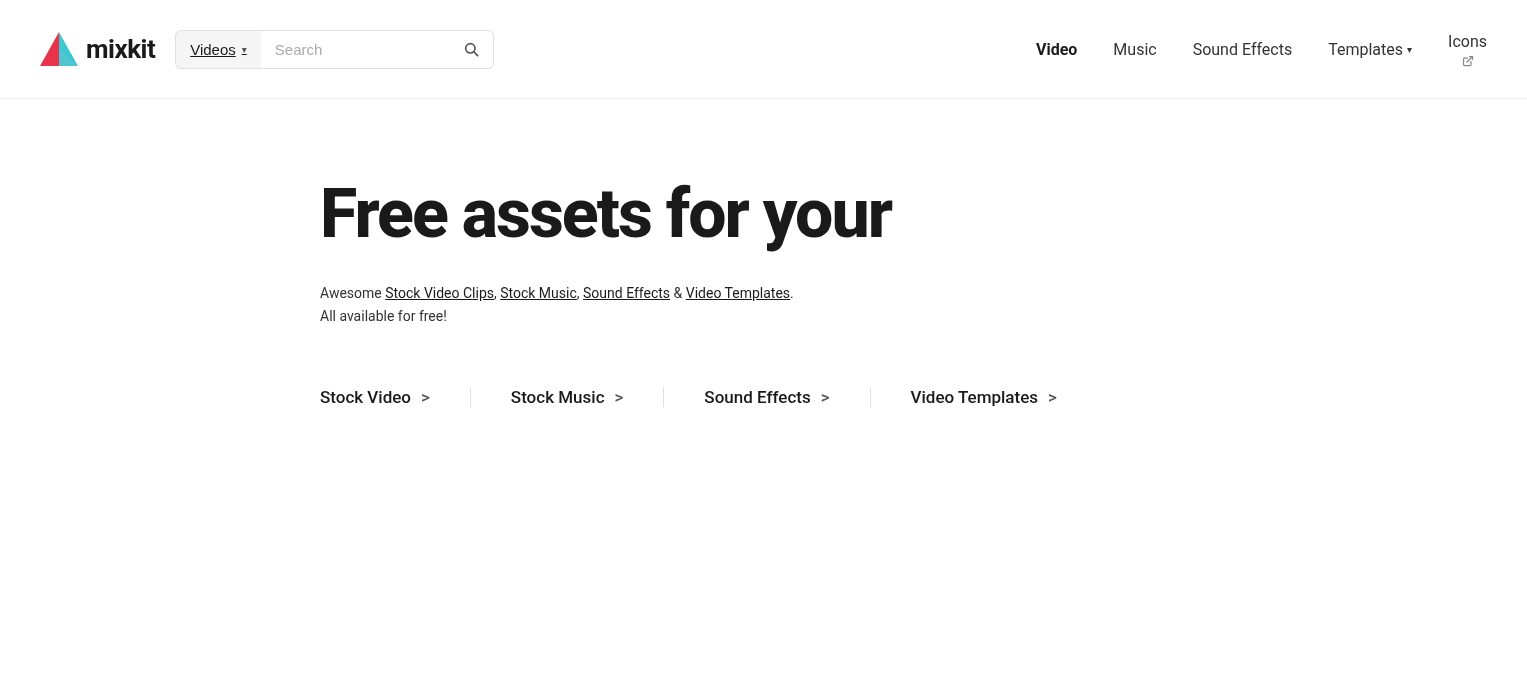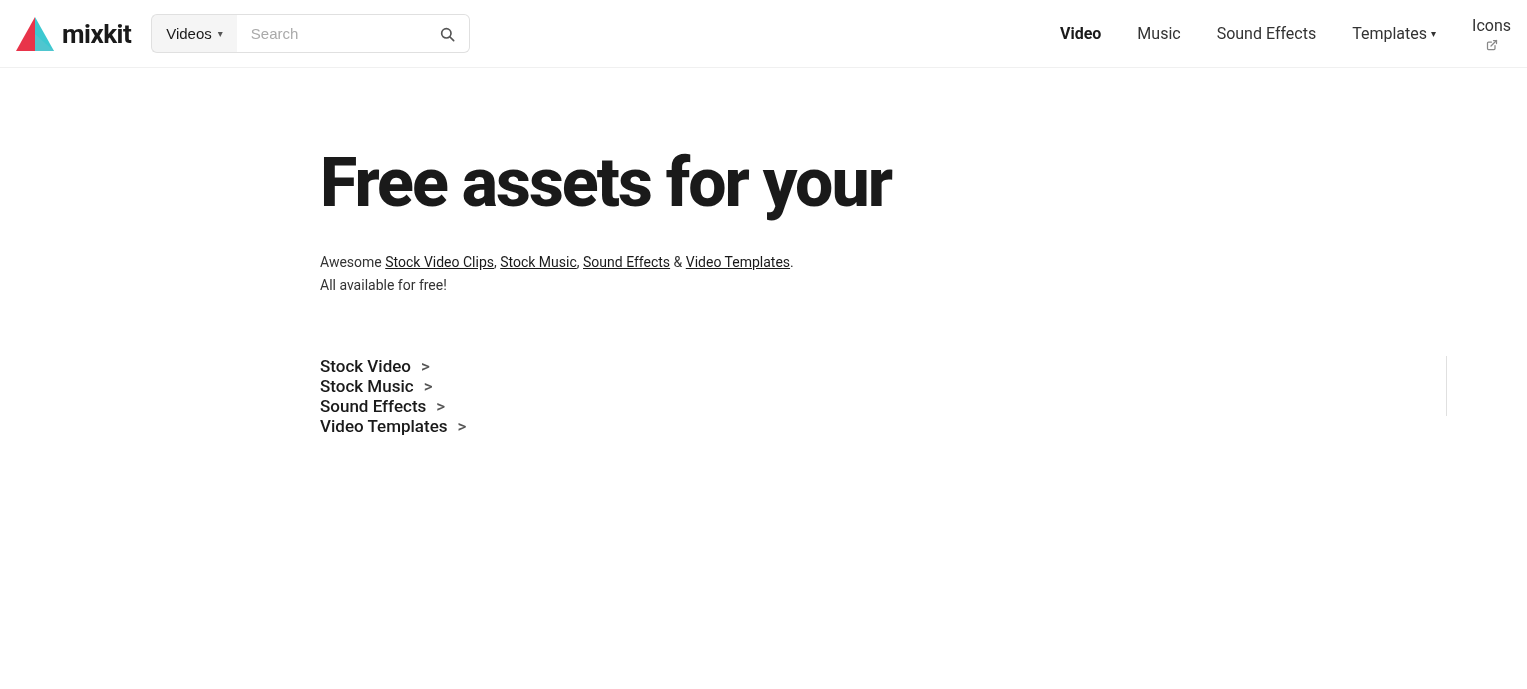--- a/index.html
+++ b/index.html
@@ -14,22 +14,22 @@
       color: #1a1a1a;
       min-height: 689px;
       width: 1527px;
     }
 
     
     header {
       display: flex;
       align-items: center;
       justify-content: space-between;
-      padding: 0 16px;
-      height: 68px;
+      padding: 0 40px;
+      height: 99px;
       border-bottom: 1px solid #f0f0f0;
     }
 
     .header-left {
       display: flex;
       align-items: center;
       gap: 20px;
     }
 
     .logo {
@@ -65,20 +65,21 @@
       background: #f5f5f5;
       border: 1px solid #e0e0e0;
       border-right: none;
       border-radius: 6px 0 0 6px;
       padding: 10px 14px;
       font-size: 15px;
       font-weight: 500;
       color: #1a1a1a;
       cursor: pointer;
       white-space: nowrap;
+      text-decoration: underline;
     }
 
     .videos-dropdown .chevron {
       font-size: 10px;
       color: #555;
     }
 
     .search-input-wrapper {
       display: flex;
       border: 1px solid #e0e0e0;
@@ -164,21 +165,20 @@
     .hero-subtitle a {
       color: #1a1a1a;
       text-decoration: underline;
       cursor: pointer;
     }
 
     
     .category-links {
       display: flex;
       gap: 0;
-      flex-direction: column;
     }
 
     .category-link {
       display: flex;
       align-items: center;
       gap: 10px;
       padding: 0 40px 0 0;
       font-size: 17px;
       font-weight: 500;
       color: #1a1a1a;

